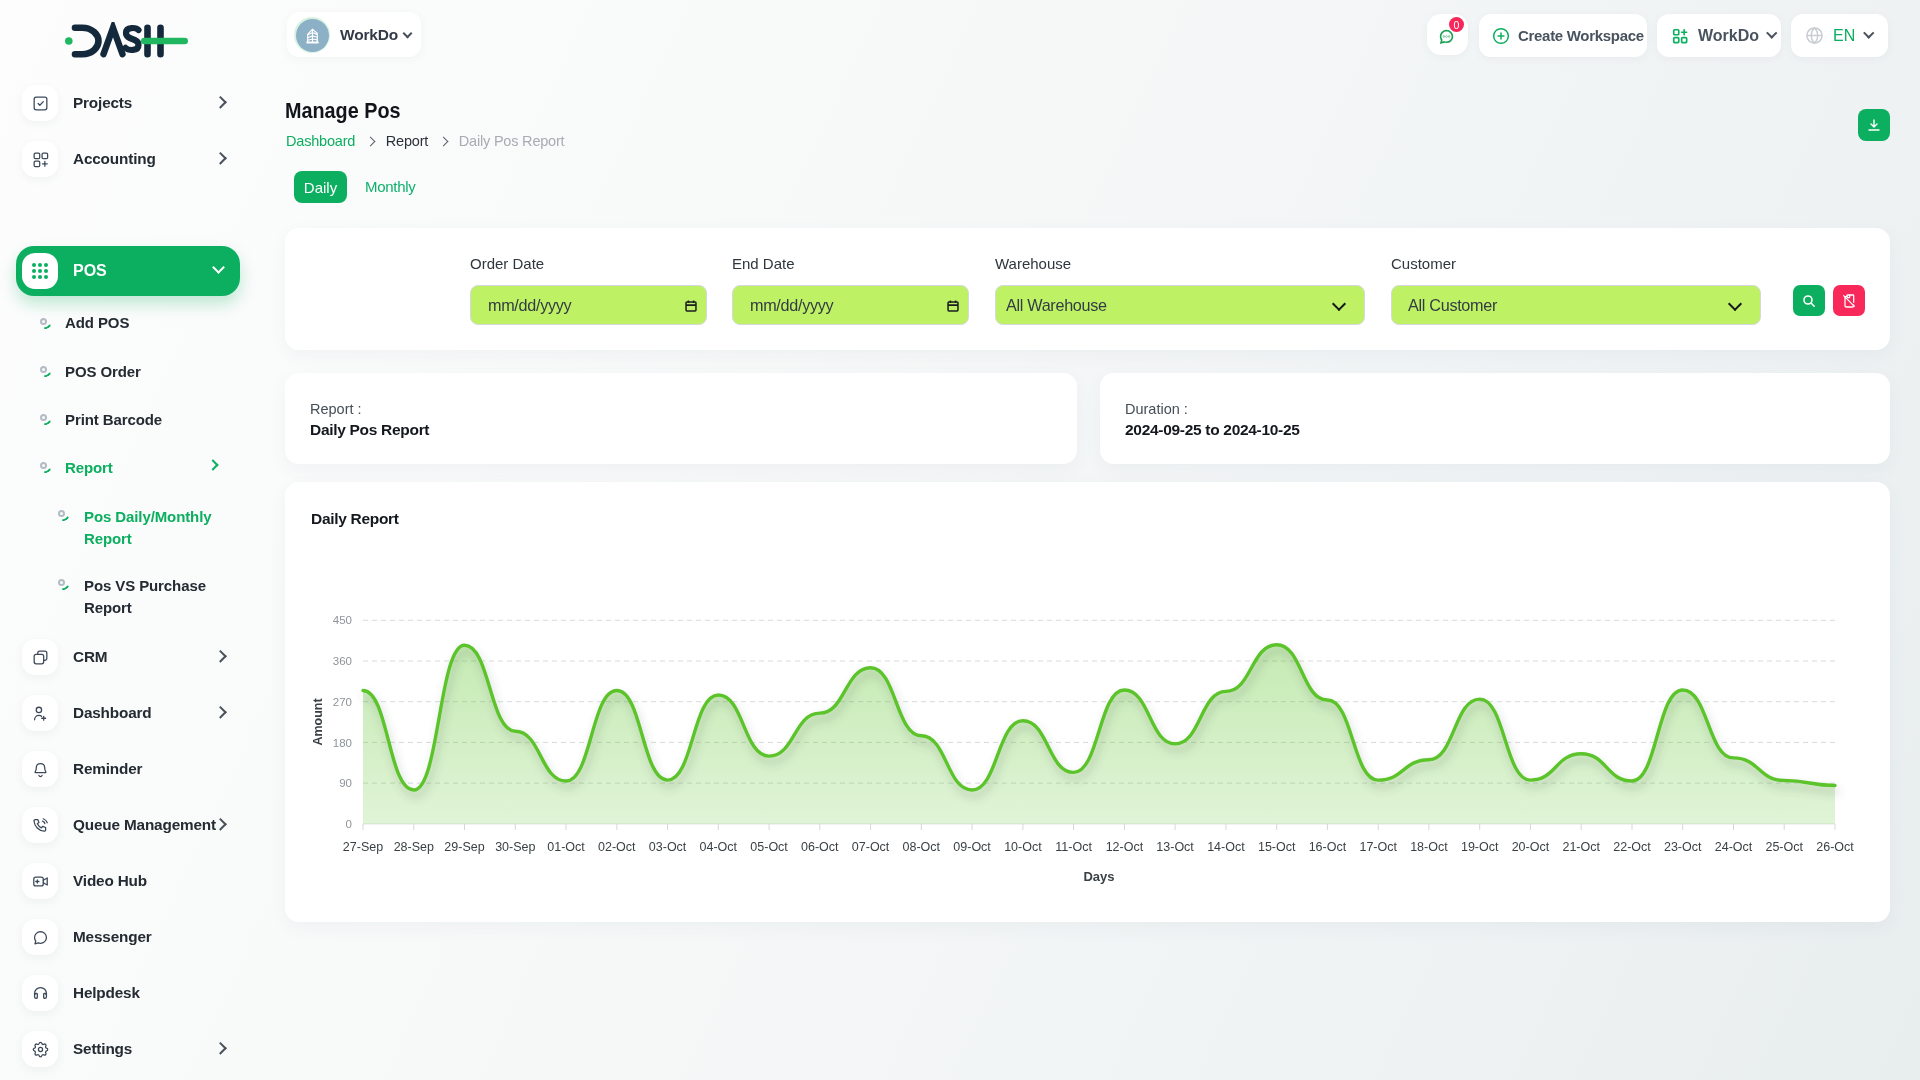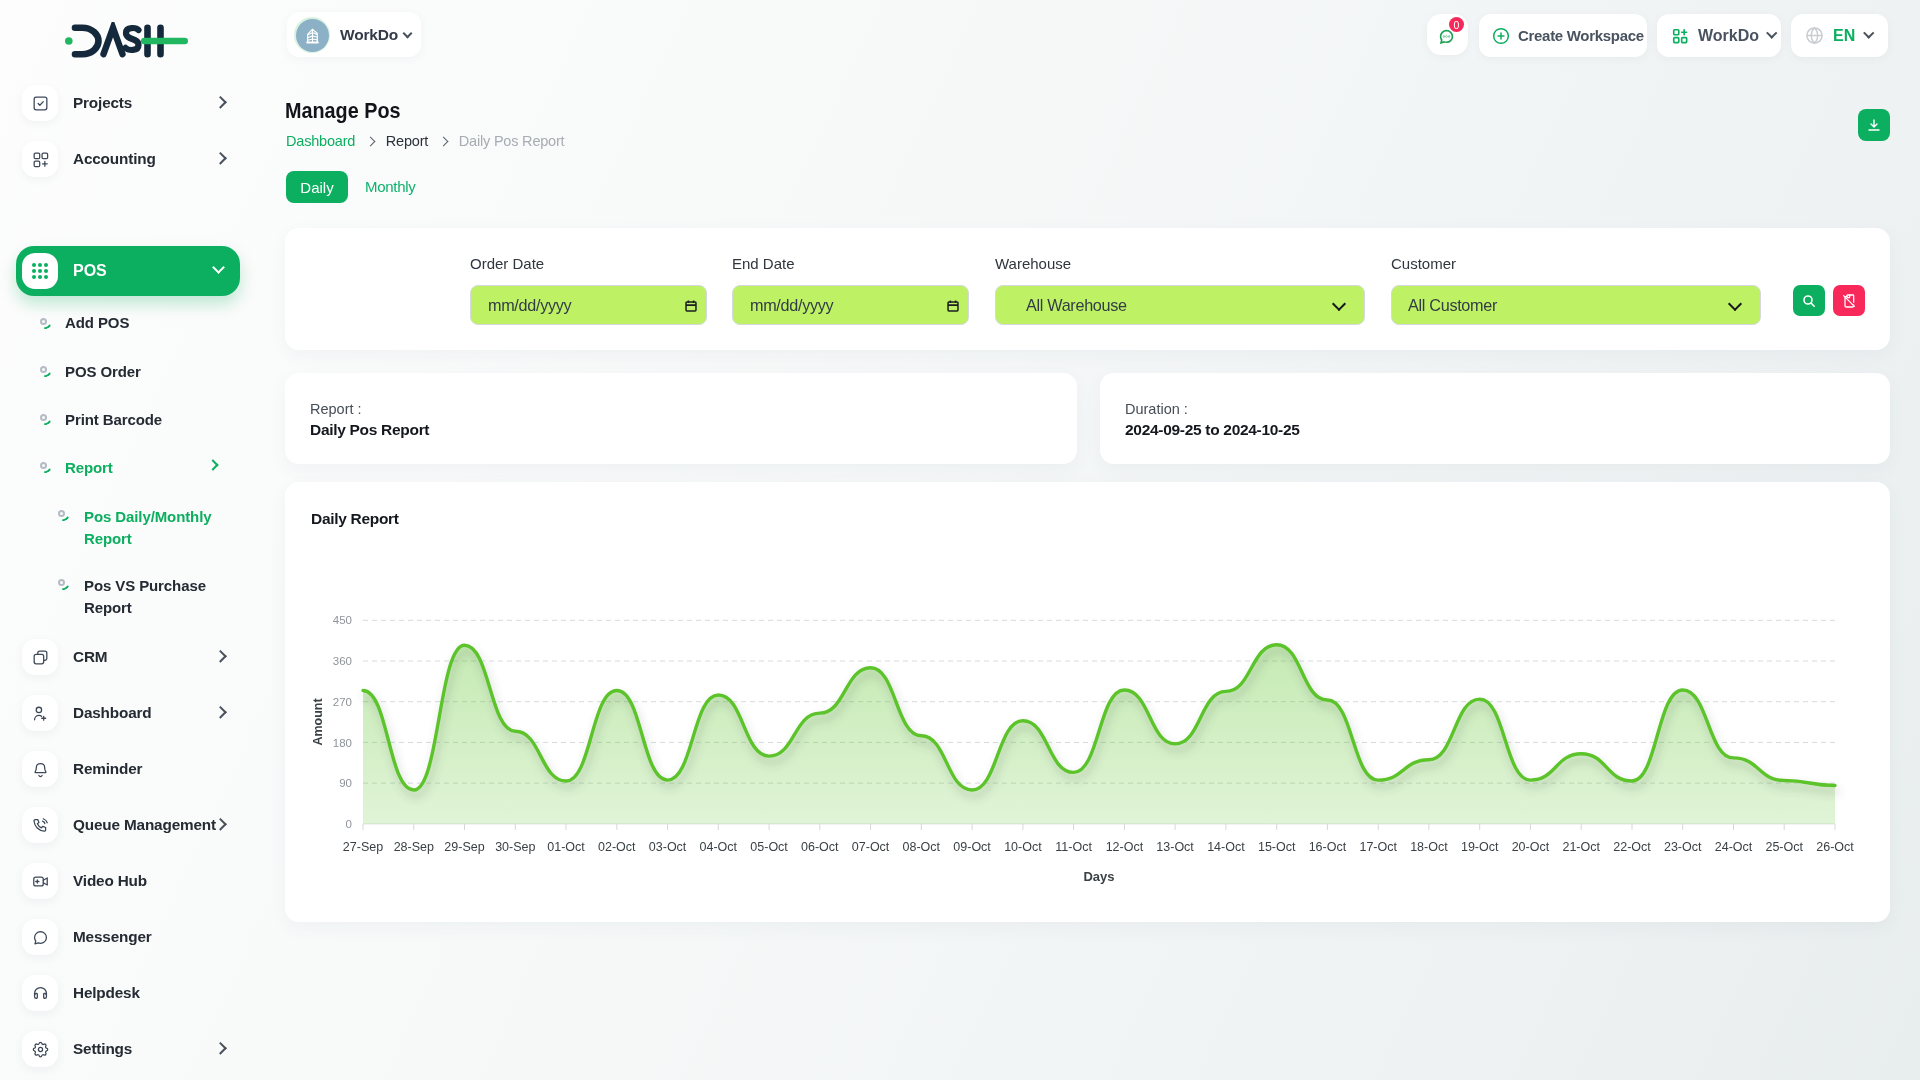--- a/index.html
+++ b/index.html
@@ -246,61 +246,61 @@
   <div style="margin-left:9px;margin-top:-5px;">
       <div class="chev" style="width:7.5px;height:7.5px;transform:rotate(45deg);"></div>
     </div>
 </div>
 
 <div class="pill" style="left:1791px;top:14px;width:97px;height:43px;">
   <svg style="margin-left:13px;" width="21" height="21" viewBox="0 0 24 24" fill="none" stroke="#c9cdd3" stroke-width="1.7">
       <circle cx="12" cy="12" r="8.7"></circle>
       <path d="M3.3 12h17.4M12 3.3c2.4 2.2 3.6 5.3 3.6 8.7s-1.2 6.5-3.6 8.7c-2.4-2.2-3.6-5.3-3.6-8.7s1.2-6.5 3.6-8.7z"></path>
     </svg>
-  <div style="margin-left:8px;font-size:16px;font-weight:700;color:#0caf60;">EN</div>
+  <div style="margin-left:8px;font-size:16px;font-weight:400;color:#0caf60;">EN</div>
   <div style="margin-left:10px;margin-top:-5px;">
       <div class="chev" style="width:7.5px;height:7.5px;transform:rotate(45deg);"></div>
     </div>
 </div>
 
 <div class="abs" style="left:285px;top:98px;font-size:22.5px;font-weight:700;color:#11151a;transform:scaleX(0.88);transform-origin:left;">Manage Pos</div>
 <div class="abs" style="left:286px;top:133px;font-size:14.5px;letter-spacing:-0.2px;">
   <span style="color:#0caf60;">Dashboard</span>
   <span style="display:inline-block;width:7px;height:7px;border-right:1.8px solid #565e68;border-bottom:1.8px solid #565e68;transform:rotate(-45deg);margin:0 8px 1px 8px;"></span>
   <span style="color:#2a313a;">Report</span>
   <span style="display:inline-block;width:7px;height:7px;border-right:1.8px solid #565e68;border-bottom:1.8px solid #565e68;transform:rotate(-45deg);margin:0 8px 1px 8px;"></span>
   <span style="color:#a7acb3;">Daily Pos Report</span>
 </div>
 
 <div class="abs" style="left:1858px;top:109px;width:32px;height:32px;background:#0caf60;border-radius:8px;display:flex;align-items:center;justify-content:center;">
   <svg width="16" height="16" viewBox="0 0 24 24" fill="none" stroke="#fff" stroke-width="2.1" stroke-linecap="round" stroke-linejoin="round">
       <path d="M12 4.5v10M7.5 10.5l4.5 4.5 4.5-4.5M4.5 19.5h15"></path>
     </svg>
 </div>
 
-<div class="abs" style="left:286px;top:171px;width:62px;height:32px;background:#0caf60;border-radius:8px;color:#fff;font-size:15px;display:flex;align-items:center;justify-content:center;">Daily</div>
+<div class="abs" style="left:294px;top:171px;width:53px;height:32px;background:#0caf60;border-radius:8px;color:#fff;font-size:15px;display:flex;align-items:center;justify-content:center;">Daily</div>
 <div class="abs" style="left:365px;top:178px;font-size:15px;color:#0fb26d;letter-spacing:-0.3px;">Monthly</div>
 
 <div class="card abs" style="left:285px;top:228px;width:1605px;height:122px;">
   <div class="abs label15" style="left:185px;top:27px;">Order Date</div>
   <div class="fld" style="left:185px;top:57px;width:237px;padding-left:17px;">mm/dd/yyyy
     <svg style="position:absolute;right:8px;top:13px;" width="14" height="14" viewBox="0 0 24 24" fill="none" stroke="#1c1e21" stroke-width="2.6">
         <rect x="3.5" y="5" width="17" height="15.5" rx="1.5"></rect>
         <path d="M3.5 10.5h17M7.5 2.5V7M16.5 2.5V7"></path>
       </svg>
   </div>
   <div class="abs label15" style="left:447px;top:27px;">End Date</div>
   <div class="fld" style="left:447px;top:57px;width:237px;padding-left:17px;">mm/dd/yyyy
     <svg style="position:absolute;right:8px;top:13px;" width="14" height="14" viewBox="0 0 24 24" fill="none" stroke="#1c1e21" stroke-width="2.6">
         <rect x="3.5" y="5" width="17" height="15.5" rx="1.5"></rect>
         <path d="M3.5 10.5h17M7.5 2.5V7M16.5 2.5V7"></path>
       </svg>
   </div>
   <div class="abs label15" style="left:710px;top:27px;">Warehouse</div>
-  <div class="fld" style="left:710px;top:57px;width:370px;padding-left:30px;">All Warehouse
+  <div class="fld" style="left:710px;top:57px;width:370px;padding-left:10px;">All Warehouse
     <div style="position:absolute;right:20px;top:13px;">
         <div class="chev" style="width:10px;height:10px;border-right-color:#16181b;border-bottom-color:#16181b;border-right-width:2.4px;border-bottom-width:2.4px;transform:rotate(45deg);"></div>
       </div>
   </div>
   <div class="abs label15" style="left:1106px;top:27px;">Customer</div>
   <div class="fld" style="left:1106px;top:57px;width:370px;padding-left:16px;">All Customer
     <div style="position:absolute;right:20px;top:13px;">
         <div class="chev" style="width:10px;height:10px;border-right-color:#16181b;border-bottom-color:#16181b;border-right-width:2.4px;border-bottom-width:2.4px;transform:rotate(45deg);"></div>
       </div>
   </div>

